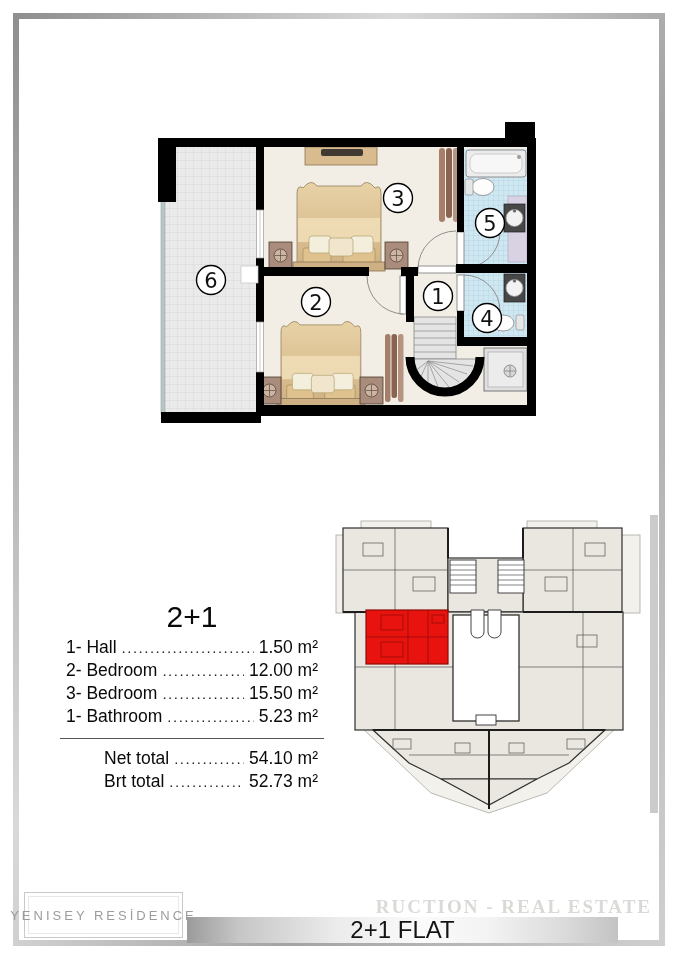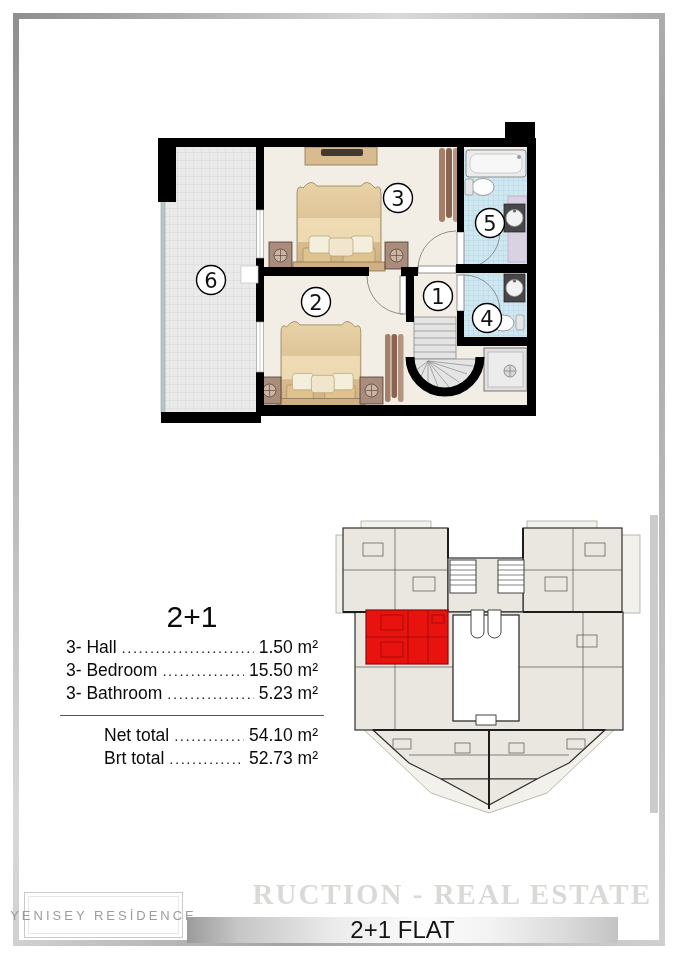--- a/index.html
+++ b/index.html
@@ -35,22 +35,22 @@
   .footer-bar{
     position:absolute;left:187px;top:901px;width:431px;height:26px;z-index:1;
     background:linear-gradient(90deg,#9b9b9b 0%,#c6c6c6 12%,#ececec 35%,#fbfbfb 55%,#f3f3f3 70%,#dadada 88%,#c3c3c3 100%);
     margin-top:16px;
   }
   .footer-bar .flat-label{
     position:absolute;left:0;right:0;top:0;height:26px;line-height:25px;text-align:center;
     font-size:24px;color:#141414;z-index:3;
   }
   .watermark{
-    position:absolute;right:26px;top:878px;z-index:2;
-    font-family:"Liberation Serif",serif;font-weight:bold;font-size:29px;letter-spacing:2px;
+    position:absolute;right:26px;top:896px;z-index:2;
+    font-family:"Liberation Serif",serif;font-weight:bold;font-size:19px;letter-spacing:2px;
     color:#b9b5af;opacity:.5;white-space:nowrap;
   }
 </style>
 </head>
 <body>
 
 <div class="frame"></div>
 
 <svg class="plan-svg" viewBox="0 0 390 312">
   <defs>
@@ -209,31 +209,36 @@
     <circle cx="337" cy="103" r="14.5" fill="#fff" stroke="#000" stroke-width="1.4"></circle>
     <text x="337" y="110.5">5</text>
     <circle cx="58" cy="160" r="14.5" fill="#fff" stroke="#000" stroke-width="1.4"></circle>
     <text x="58" y="167.5">6</text>
   </g>
 </svg>
 
 <div class="legend">
   <div class="legend-title">2+1</div>
   <div class="lrow">
-    <span class="lab">3- Hall</span>
+    <span class="lab">1- Hall</span>
       <span class="dots"></span>
       <span class="val">1.50 m²</span>
+  </div>
+  <div class="lrow">
+    <span class="lab">2- Bedroom</span>
+      <span class="dots"></span>
+      <span class="val">12.00 m²</span>
   </div>
   <div class="lrow">
     <span class="lab">3- Bedroom</span>
       <span class="dots"></span>
       <span class="val">15.50 m²</span>
   </div>
   <div class="lrow">
-    <span class="lab">3- Bathroom</span>
+    <span class="lab">1- Bathroom</span>
       <span class="dots"></span>
       <span class="val">5.23 m²</span>
   </div>
   <div class="lsep"></div>
   <div class="lrow total">
     <span class="lab">Net total</span>
       <span class="dots"></span>
       <span class="val">54.10 m²</span>
   </div>
   <div class="lrow total">

